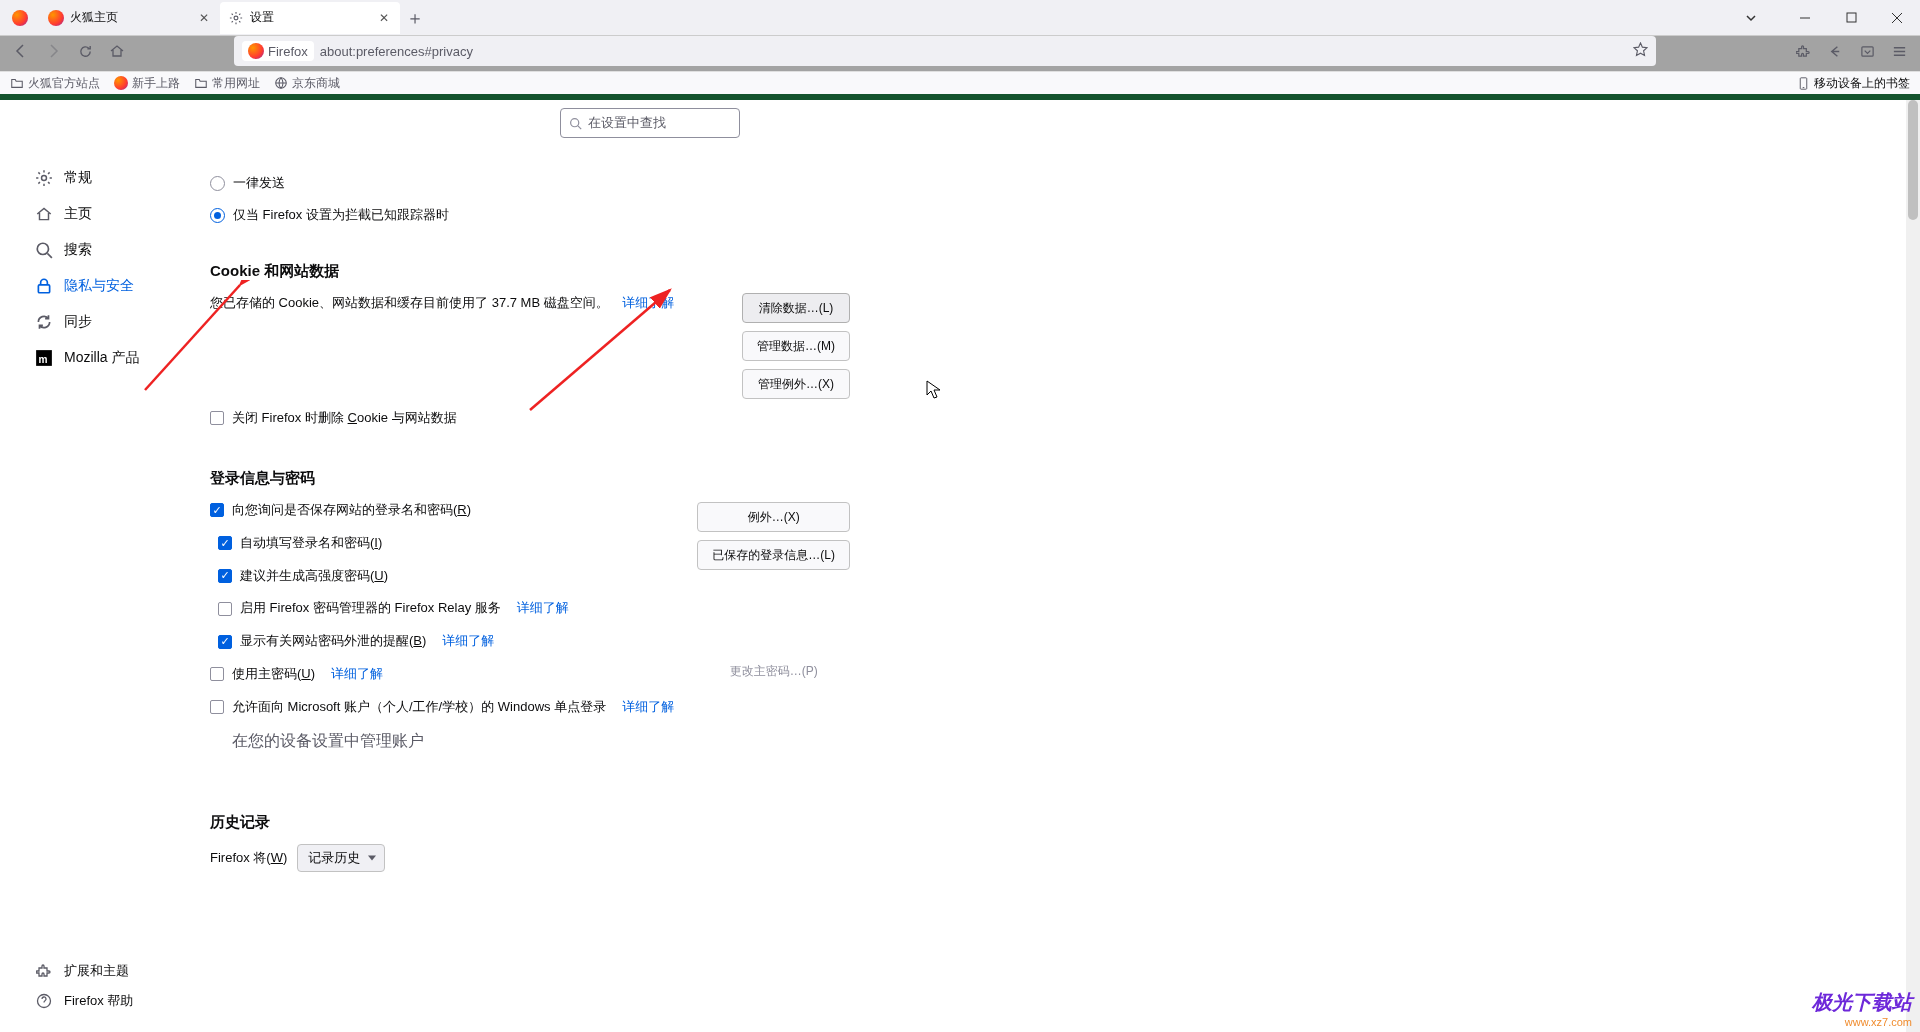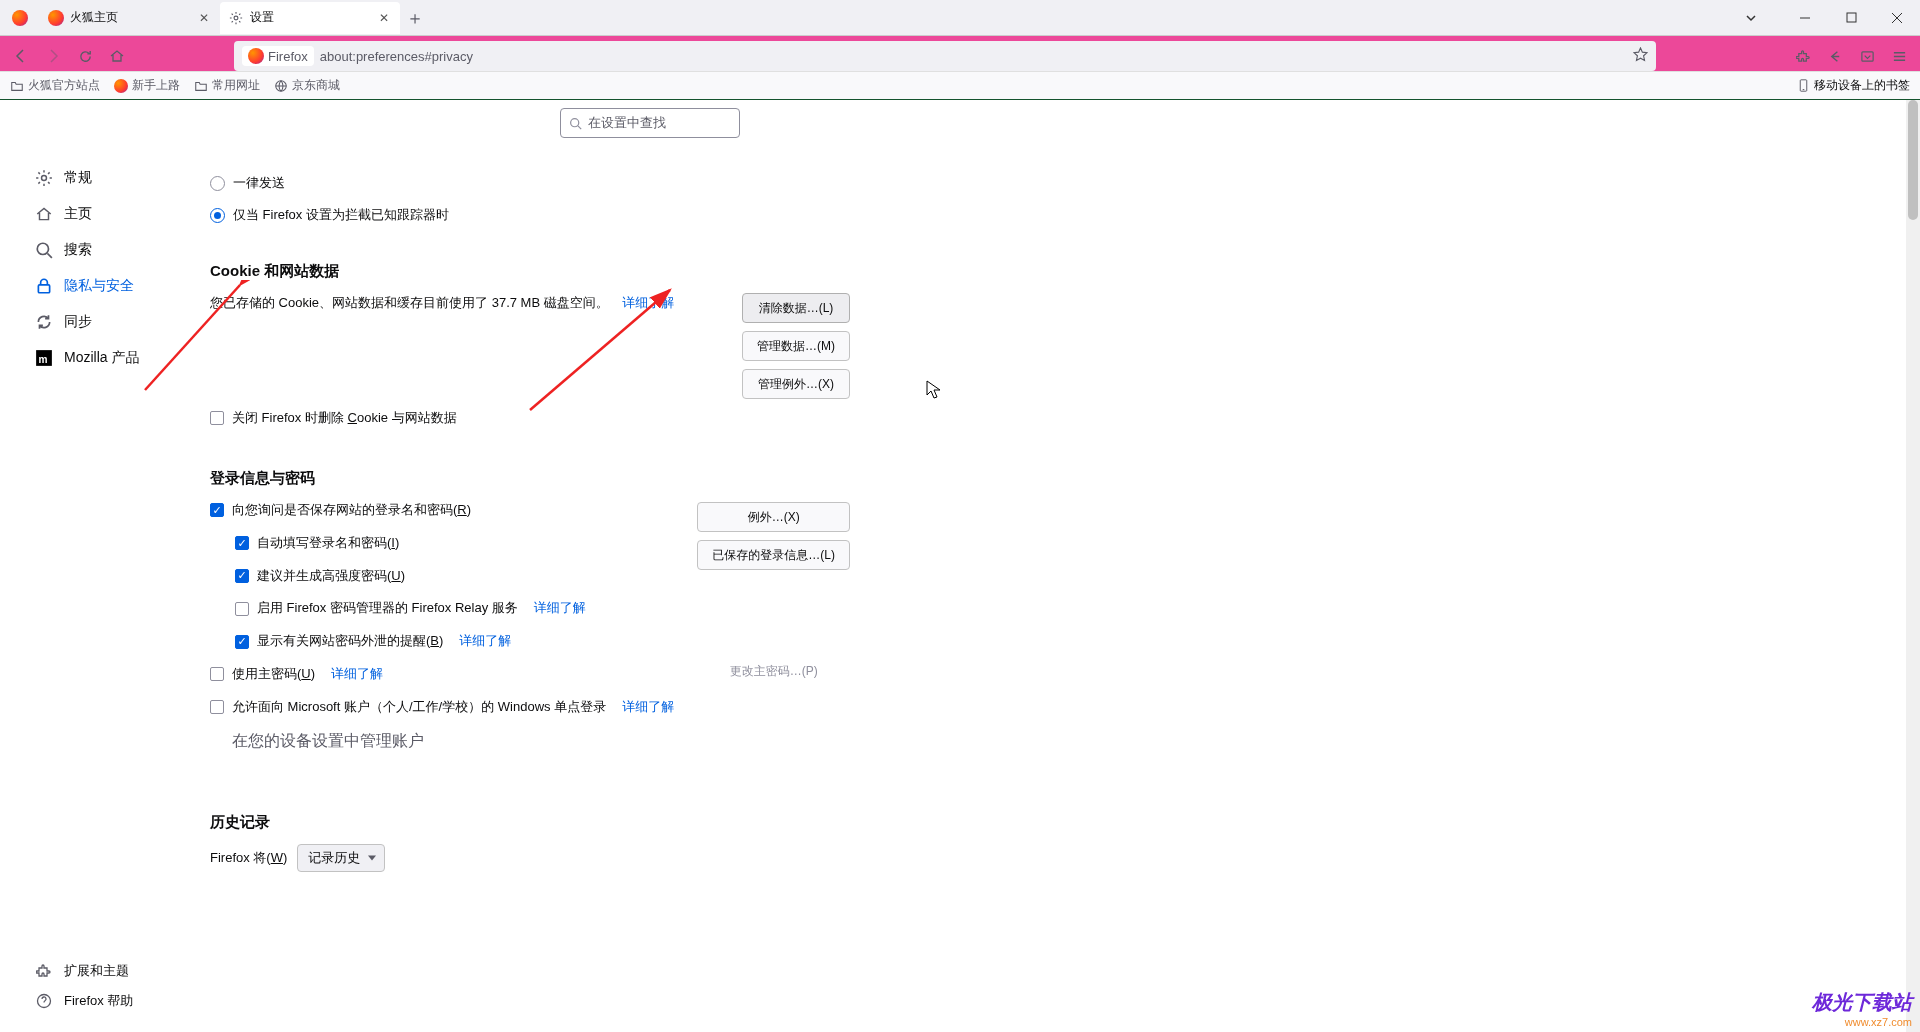--- a/index.html
+++ b/index.html
@@ -9,28 +9,28 @@
 .tabs-strip { display: flex; align-items: center; flex: 1; gap: 0; }
 .tab { width: 180px; height: 32px; display: flex; align-items: center; padding: 0 8px; font-size: 12px; gap: 6px; border-radius: 4px 4px 0 0; position: relative; }
 .tab.active { background: #fff; align-items: center; }
 .tab .fav { width: 16px; height: 16px; display: flex; align-items: center; justify-content: center; }
 .tab .title { flex: 1; overflow: hidden; white-space: nowrap; text-overflow: ellipsis; }
 .tab .close { width: 16px; height: 16px; display: flex; align-items: center; justify-content: center; color: #555; }
 .newtab { width: 30px; height: 30px; display: flex; align-items: center; justify-content: center; color: #5b5b66; font-size: 18px; }
 .titlebar-right { display: flex; align-items: center; }
 .winbtn { width: 46px; height: 36px; display: flex; align-items: center; justify-content: center; color: #333; }
 .winbtn.sep { margin-right: 8px; }
-.navbar { height: 36px; background: #ec4899; display: flex; align-items: flex-end; padding: 0 6px; gap: 2px; border-bottom: 1px solid #e0e0e0; }
+.navbar { height: 36px; background: #a3a3a3; display: flex; align-items: flex-start; padding: 0 6px; gap: 2px; border-bottom: 1px solid #e0e0e0; }
 .navbtn { width: 30px; height: 30px; display: flex; align-items: center; justify-content: center; color: #5b5b66; border-radius: 4px; }
 .urlbar { flex: 1; margin: 0 130px 0 100px; height: 30px; background: #f0f0f4; border-radius: 4px; display: flex; align-items: center; padding: 0 8px; gap: 6px; font-size: 13px; }
 .urlbar .identity { display: flex; align-items: center; gap: 4px; padding: 2px 6px; border-radius: 4px; background: #fff; color: #5b5b66; }
 .urlbar .urltext { color: #5b5b66; }
 .urlbar .spacer { flex: 1; }
 .navbar-right { display: flex; align-items: center; gap: 2px; }
-.bookbar { height: 28px; background: #f9f9fb; display: flex; align-items: center; padding: 0 10px; gap: 14px; font-size: 12px; border-bottom: 1px solid #14532d; }
+.bookbar { height: 28px; background: #f9f9fb; display: flex; align-items: center; padding: 0 10px; gap: 14px; font-size: 12px; border-bottom: 6px solid #14532d; }
 .bookitem { display: flex; align-items: center; gap: 4px; color: #5b5b66; }
 .bookbar-right { margin-left: auto; display: flex; align-items: center; gap: 4px; }
 .content { display: flex; height: calc(100% - 100px); position: relative; }
 .sidebar { width: 210px; padding-top: 60px; padding-left: 28px; flex-shrink: 0; }
 .side-item { display: flex; align-items: center; gap: 10px; height: 36px; font-size: 14px; color: #0c0c0d; border-radius: 4px; padding: 0 6px; }
 .side-item.active { color: #0060df; }
 .side-icon { width: 20px; height: 20px; display: flex; align-items: center; justify-content: center; }
 .side-bottom { position: absolute; bottom: 16px; left: 28px; }
 .side-bottom .side-item { font-size: 13px; height: 30px; }
 .main { flex: 1; position: relative; padding-top: 20px; }
@@ -47,21 +47,21 @@
 .learn-link { color: #0060df; text-decoration: none; }
 .btn-col { display: flex; flex-direction: column; gap: 8px; margin-left: 20px; }
 .btn { min-width: 108px; height: 30px; border: 1px solid #c2c2c2; background: #f9f9fb; border-radius: 4px; font-size: 12px; padding: 0 14px; display: flex; align-items: center; justify-content: center; white-space: nowrap; }
 .btn.hover { background: #ededf0; border-color: #b0b0b0; }
 .btn.wide { min-width: 140px; }
 .btn.disabled { color: #8f8f9d; background: #fff; border-color: transparent; }
 .chk-row { display: flex; align-items: center; gap: 8px; margin-bottom: 12px; font-size: 13px; }
 .chk { width: 14px; height: 14px; border: 1px solid #8f8f9d; border-radius: 2px; flex-shrink: 0; display: inline-flex; align-items: center; justify-content: center; }
 .chk.checked { background: #0060df; border-color: #0060df; }
 .chk.checked::after { content: "✓"; color: #fff; font-size: 11px; line-height: 1; }
-.indent { margin-left: 25px; }
+.indent { margin-left: 8px; }
 .helper { font-size: 16px; color: #5b5b66; margin-left: 22px; margin-top: -2px; }
 .history-row { display: flex; align-items: center; gap: 10px; margin-bottom: 14px; font-size: 13px; }
 .dropdown { height: 28px; border: 1px solid #c2c2c2; background: #f0f0f4; border-radius: 4px; padding: 0 24px 0 10px; display: flex; align-items: center; font-size: 13px; position: relative; }
 .dropdown::after { content: ""; position: absolute; right: 8px; top: 50%; transform: translateY(-50%); border-left: 4px solid transparent; border-right: 4px solid transparent; border-top: 5px solid #5b5b66; }
 .u { text-decoration: underline; }
 svg.arrow-annot { position: absolute; pointer-events: none; }
 .cursor-icon { position: absolute; top: 280px; left: 716px; pointer-events: none; }
 .scrollbar { position: absolute; right: 0; top: 0; width: 14px; height: 100%; background: #f0f0f0; }
 .scrollbar-thumb { position: absolute; right: 2px; top: 0; width: 10px; height: 120px; background: #c0c0c0; border-radius: 5px; }
 .watermark { position: absolute; right: 8px; bottom: 4px; text-align: right; pointer-events: none; }

